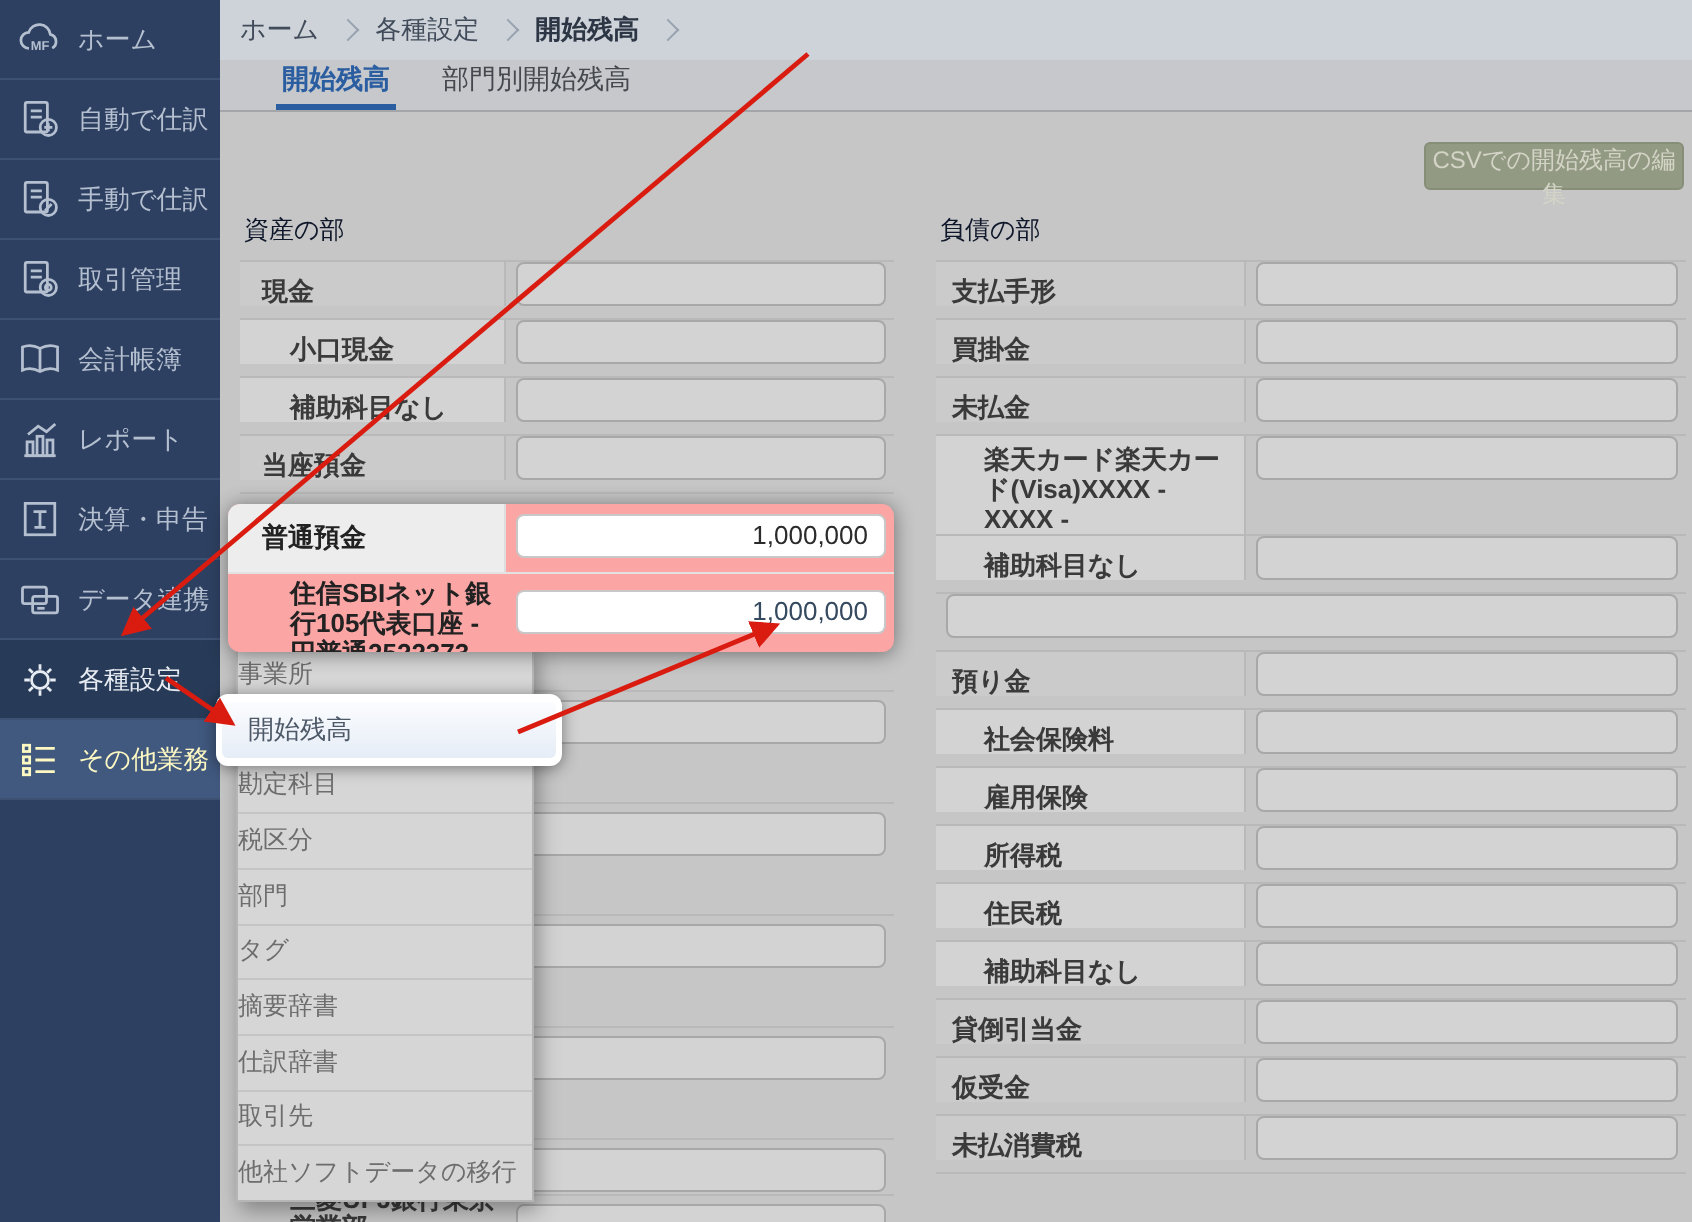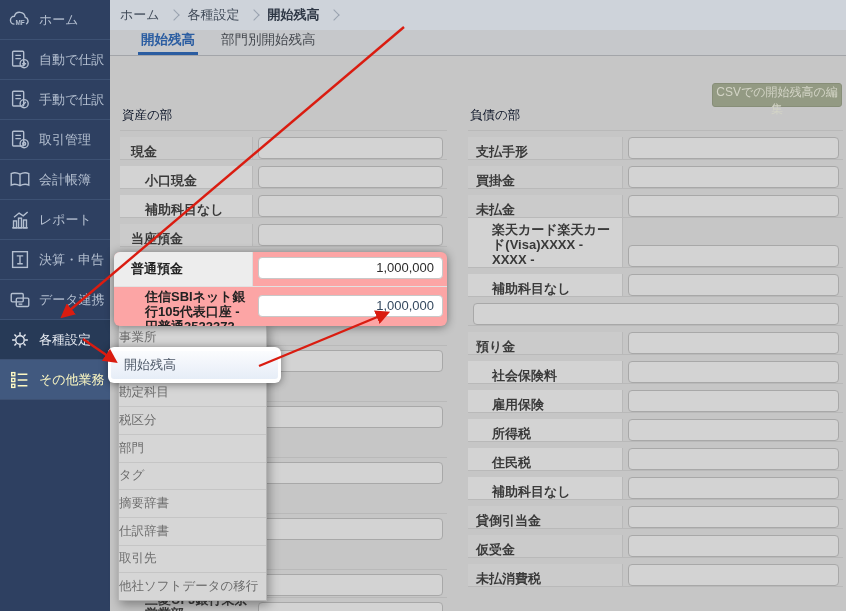--- a/index.html
+++ b/index.html
@@ -28,30 +28,30 @@
   .chev{width:8px;height:8px;border-top:1px solid #99a2af;border-right:1px solid #99a2af;
         transform:rotate(45deg);margin:0 3px;flex:none}
   #tabbar{position:absolute;left:110px;top:30px;width:736px;height:26px;background:#c6c8cb;
           border-bottom:1px solid #a3a5a9;display:flex;align-items:flex-end;
           padding-left:28px;gap:20px;z-index:5}
   .tab{font-size:13.5px;color:#45494f;padding:0 3px 6px;position:relative;cursor:pointer;white-space:nowrap}
   .tab.active{color:var(--accent);font-weight:bold}
   .tab.active::after{content:"";position:absolute;left:0;right:0;bottom:0;height:3px;background:var(--accent)}
 
   
-  #csv-btn{position:absolute;left:712px;top:83px;width:130px;height:24px;background:var(--btn-green);
+  #csv-btn{position:absolute;left:712px;top:71px;width:130px;height:24px;background:var(--btn-green);
            border:1px solid #878e78;border-radius:3px;color:#d3d4c6;font-size:12px;z-index:4;
            font-family:inherit;cursor:pointer}
   .section-title{position:absolute;font-size:12.5px;color:#0f172a;z-index:2}
   #assets-title{left:122px;top:107px}
   #liab-title{left:470px;top:107px}
 
   #asset-rows{position:absolute;left:120px;top:130px;width:327px;border-top:1px solid #b9b9b9;z-index:2}
   #liab-rows{position:absolute;left:468px;top:130px;width:375px;border-top:1px solid #b9b9b9;z-index:2}
-  .acct-row{display:flex;border-bottom:1px solid #b9b9b9;min-height:29px;align-items:flex-end}
+  .acct-row{display:flex;border-bottom:1px solid #b9b9b9;min-height:29px;align-items:flex-start}
   .acct-row.tall{min-height:37px}
   .acct-label{width:133px;border-right:1px solid #b9b9b9;background:#cbcbcb;font-size:13px;
               font-weight:bold;color:#3a3a3a;padding:7px 4px 0 11px;line-height:15px}
   #liab-rows .acct-label{width:155px;padding-left:8px}
   .acct-row.child .acct-label{padding-left:25px;background:#d3d3d3}
   #liab-rows .acct-row.child .acct-label{padding-left:24px}
   .acct-row.tall .acct-label{padding-top:4px}
   .acct-input-area{flex:1;display:flex;align-items:center;padding:0 4px 0 5px}
   .balance-input{height:22px;border:1px solid #a8a8a8;border-radius:4px;background:#d3d3d3;
                  flex:1;font-size:13px;line-height:22px;text-align:right;padding:0 8px;color:#3a3a3a}

